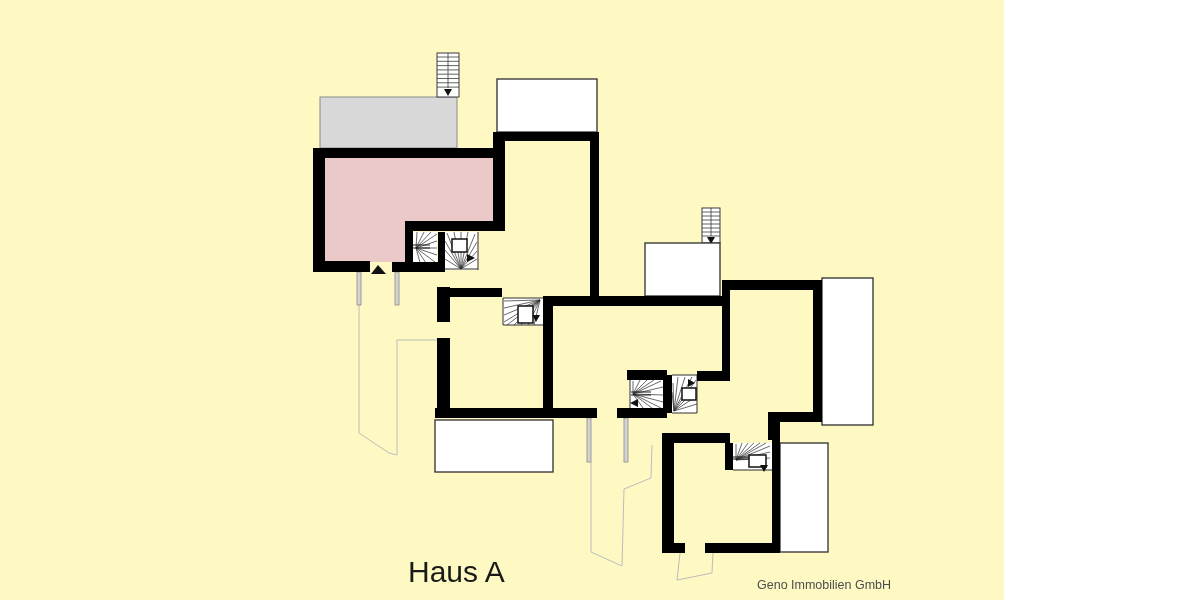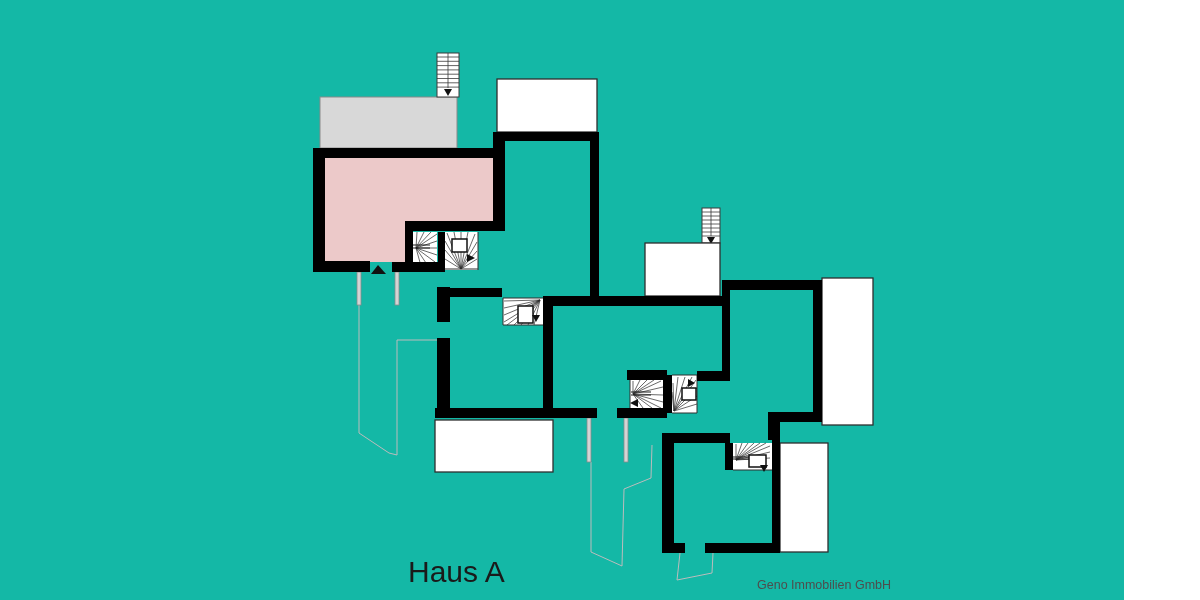--- a/index.html
+++ b/index.html
@@ -1,17 +1,17 @@
 <!DOCTYPE html>
 <html><head>
 <meta charset="utf-8">
 <style>
   html,body{margin:0;padding:0;background:#fff;}
   .stage{
-    position:relative;width:1124px;height:600px;background:#14b8a6;overflow:hidden;
+    position:relative;width:1004px;height:600px;background:#fef9c3;overflow:hidden;
     font-family:"Liberation Sans",sans-serif;
   }
   svg{display:block;}
   .plan-title{font-family:"Liberation Sans",sans-serif;font-size:30px;fill:#1a1a1a;}
   .attribution{font-family:"Liberation Sans",sans-serif;font-size:12.5px;fill:#4d4d4d;}
   .fan{stroke:#2a2a2a;stroke-width:0.7;fill:none;}
   .rail{stroke:#1a1a1a;stroke-width:1.2;fill:none;}
   .thinline{stroke:#2f2f2f;stroke-width:1;fill:none;}
   .landing{fill:#ffffff;stroke:#111111;stroke-width:1.5;}
   .arrow{fill:#111111;}

